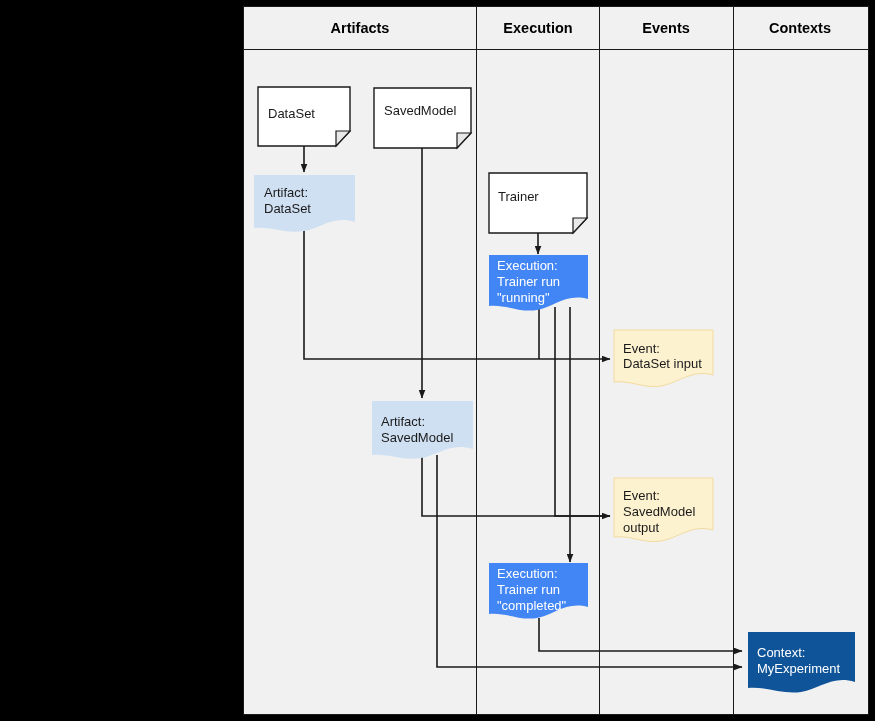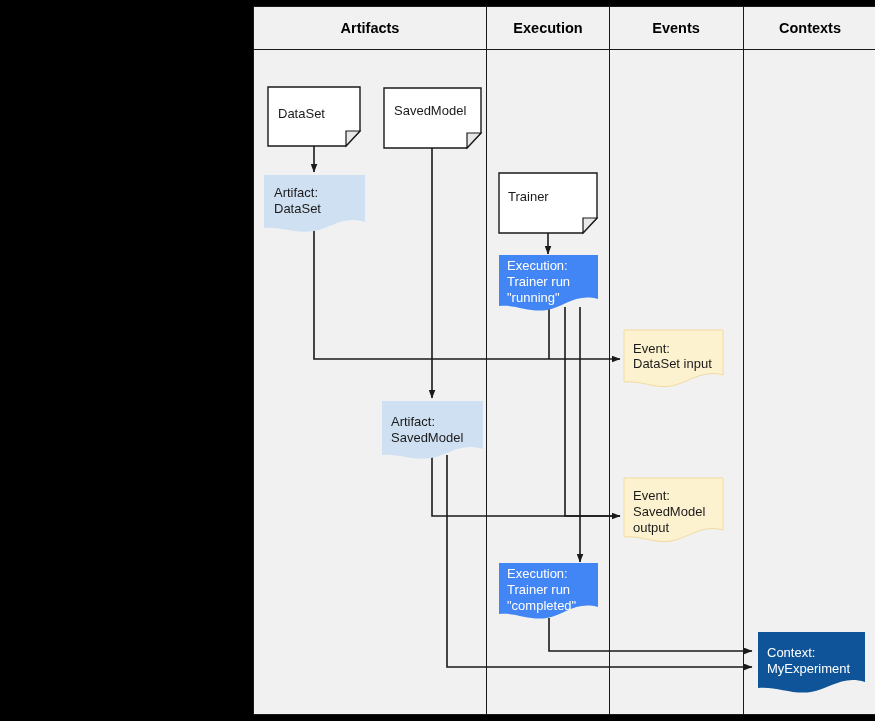--- a/index.html
+++ b/index.html
@@ -9,21 +9,21 @@
     background: #000000;
   }
   body {
     width: 875px;
     height: 721px;
     font-family: "Liberation Sans", sans-serif;
     overflow: hidden;
   }
   #canvas-wrap {
     position: absolute;
-    left: 12px;
+    left: 2px;
     top: 0;
     width: 702px;
     height: 721px;
     text-align: right;
   }
   svg.diagram {
     display: block;
   }
   .lane-title {
     font-family: "Liberation Sans", sans-serif;

